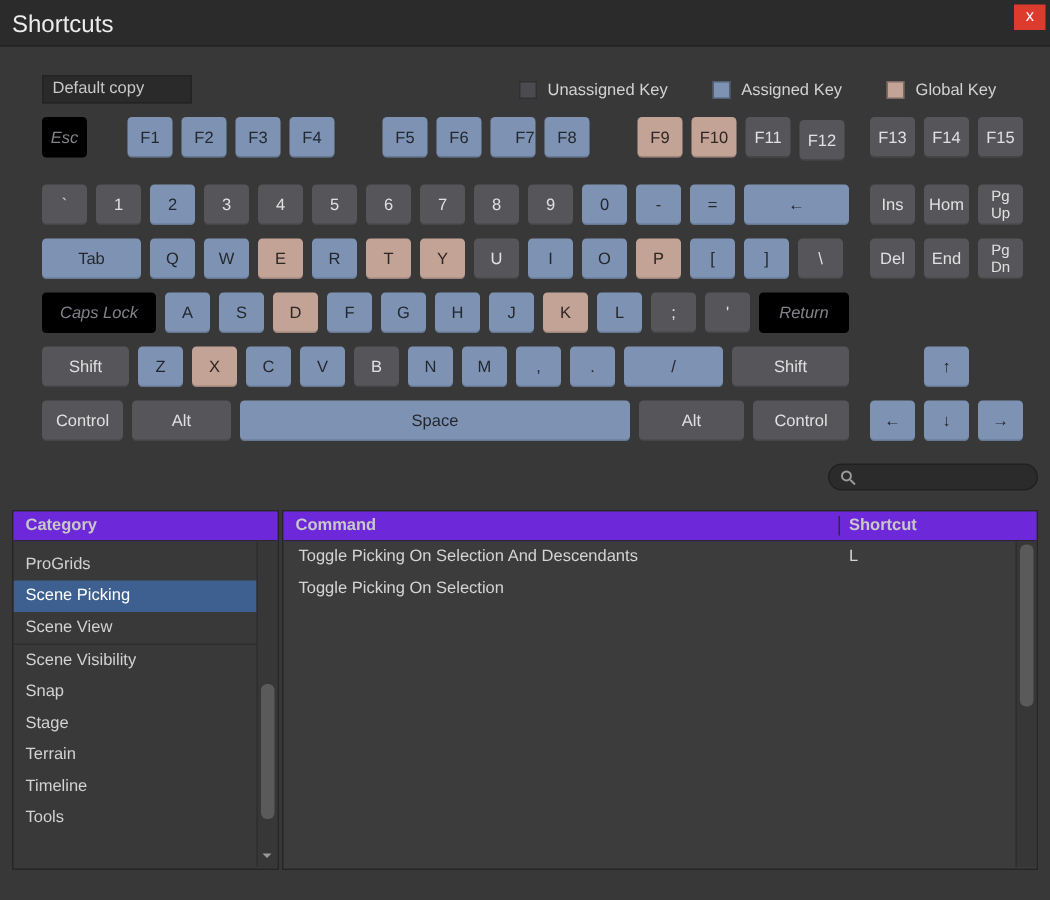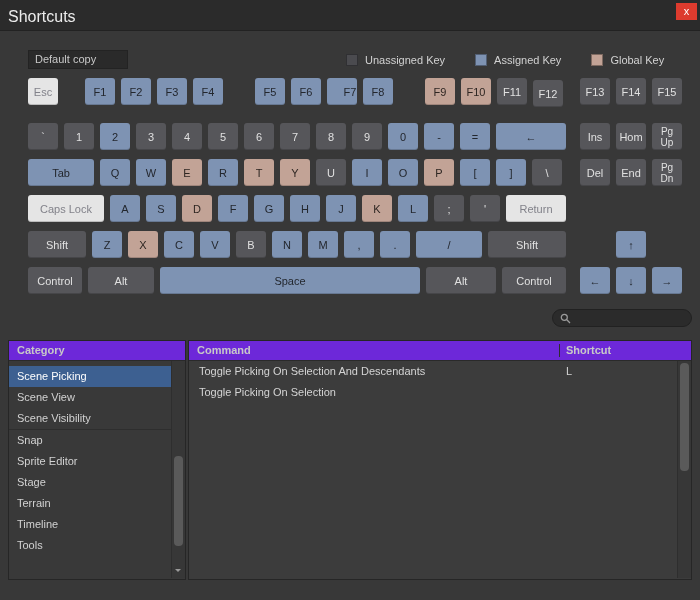--- a/index.html
+++ b/index.html
@@ -20,21 +20,21 @@
   .legend-item{display:flex;align-items:center;margin-right:30px;}
   .swatch{width:12px;height:12px;display:inline-block;margin-right:7px;border:1px solid rgba(0,0,0,.35);box-sizing:border-box;}
   .legend-label{color:#d2d2d2;}
   
   .keyboard{position:absolute;left:28px;top:78px;width:654px;height:216px;}
   .key{position:absolute;height:27px;border-radius:3px;display:flex;align-items:center;justify-content:center;
     box-sizing:border-box;box-shadow:inset 0 -1px 0 rgba(0,0,0,.18);}
   .key.unassigned{background:#56565a;color:#e0e0e0;}
   .key.assigned{background:#7e93b3;color:#23272e;}
   .key.global{background:#c2a396;color:#2e2622;}
-  .key.disabled{background:#e5e5e5;color:#82828a;}
+  .key.disabled{background:#000000;color:#82828a;font-style:italic;}
   .key.two-line{font-size:10px;line-height:11px;text-align:center;white-space:pre-line;}
   
   .search-box{position:absolute;left:552px;top:309px;width:140px;height:18px;background:#2b2b2b;
     border:1px solid #212121;border-radius:9px;display:flex;align-items:center;padding:0 7px;box-sizing:border-box;}
   .search-icon{flex:0 0 auto;margin-right:5px;}
   .search-input{flex:1;background:transparent;border:none;outline:none;color:#ddd;font-size:11px;
     font-family:"Liberation Sans",sans-serif;min-width:0;}
   
   .panel{position:absolute;top:340px;border:1px solid #262626;box-sizing:border-box;}
   .category-panel{left:8px;width:178px;height:240px;background:#393939;}
@@ -181,25 +181,25 @@
     <circle cx="4.3" cy="4.3" r="3" fill="none" stroke="#9a9a9a" stroke-width="1.3"></circle>
     <line x1="6.8" y1="6.8" x2="10" y2="10" stroke="#9a9a9a" stroke-width="1.3"></line>
   </svg>
   <input class="search-input" value="" style="">
 </div>
 
 <div class="panel category-panel">
   <div class="panel-header">Category</div>
   <div class="cat-list">
       <div class="cat-item clipped"></div>
+      <div class="cat-item">ProGrids</div>
       <div class="cat-item selected">Scene Picking</div>
       <div class="cat-item">Scene View</div>
       <div class="cat-item">Scene Visibility</div>
       <div class="cat-item">Snap</div>
-      <div class="cat-item">Sprite Editor</div>
       <div class="cat-item">Stage</div>
       <div class="cat-item">Terrain</div>
       <div class="cat-item">Timeline</div>
       <div class="cat-item">Tools</div>
     </div>
   <div class="cat-scrollbar">
     <div class="cat-thumb"></div>
     <div class="scroll-arrow-down"></div>
   </div>
 </div>

